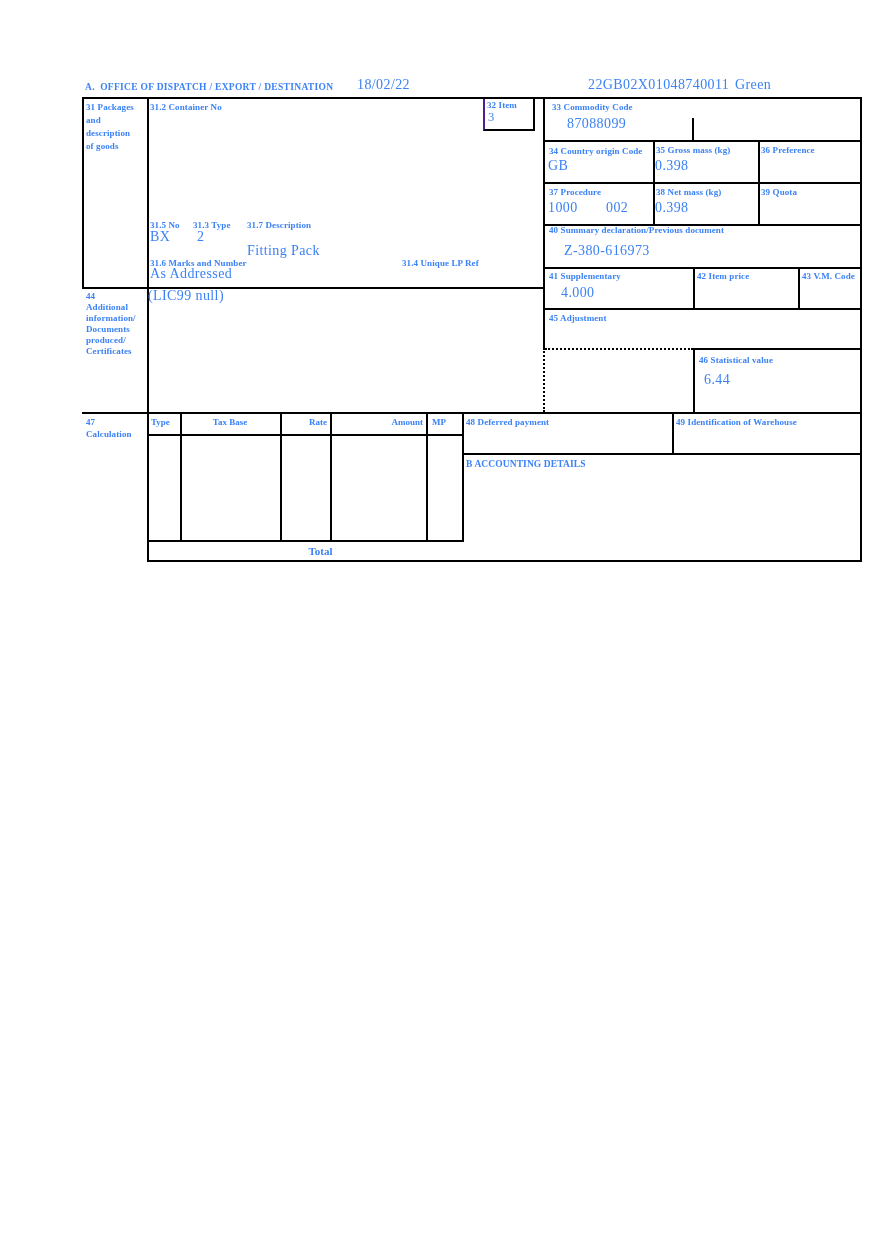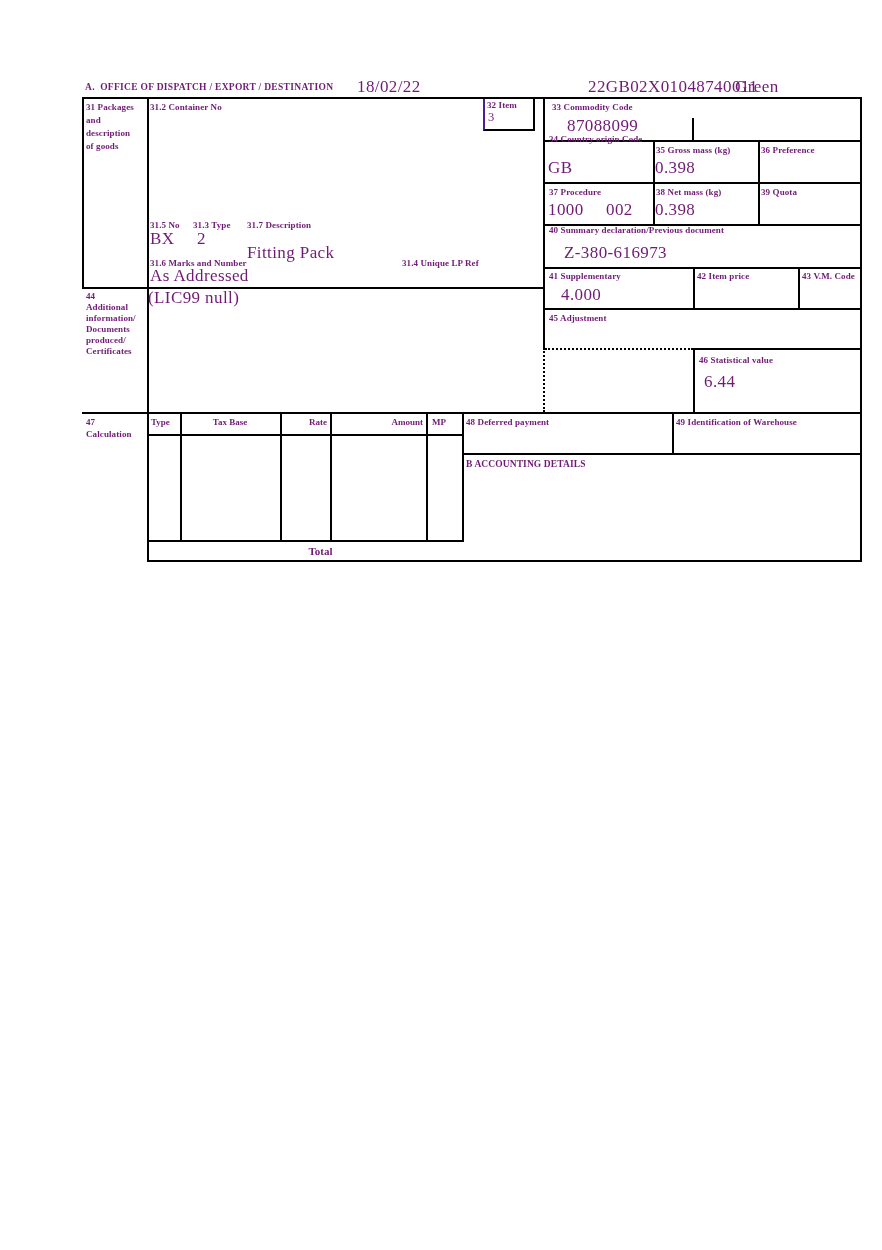--- a/index.html
+++ b/index.html
@@ -1,24 +1,24 @@
 <!DOCTYPE html>
 <html><head>
 <meta charset="utf-8">
 <style>
   html,body{margin:0;padding:0;background:#fff;}
   #canvas{position:relative;width:882px;height:1250px;background:#ffffff;overflow:hidden;
-          font-family:"Liberation Serif","DejaVu Serif",serif;color:#701a75;}
+          font-family:"Liberation Serif","DejaVu Serif",serif;color:#3b82f6;}
   .ln{position:absolute;background:#000;}
   .lndot-h{position:absolute;height:0;border-top:2px dotted #000;background:none;}
   .lndot-v{position:absolute;width:0;border-left:2px dotted #000;background:none;}
   .lbl{position:absolute;font-weight:bold;font-size:9px;line-height:11px;white-space:pre-line;letter-spacing:.1px;}
   .lbl.lh13{line-height:13px;}
   .lbl.lh12{line-height:12px;}
-  .val{position:absolute;font-size:17px;line-height:1.05;letter-spacing:.4px;white-space:pre;}
+  .val{position:absolute;font-size:14px;line-height:1.05;letter-spacing:.4px;white-space:pre;}
   .hdr-title{position:absolute;font-weight:bold;font-size:9.5px;letter-spacing:.3px;white-space:pre;}
   .cellhead{position:absolute;font-weight:bold;font-size:9px;}
   .t-center{text-align:center;}
   .t-right{text-align:right;}
   .b32box{position:absolute;border-left:2px solid #4c1d95;border-right:2px solid #000;border-bottom:2px solid #000;}
   .bigb{font-weight:bold;font-size:9.5px;}
   .totallbl{position:absolute;font-weight:bold;font-size:11px;}
 </style>
 </head>
 <body>
@@ -72,21 +72,21 @@
   <div class="lbl" style="left:150px;top:102px;">31.2 Container No</div>
 
   <div class="b32box" style="left:483px;top:99px;width:48px;height:30px;">
     <div class="lbl" style="left:2px;top:1px;">32 Item</div>
     <div class="val" style="left:3px;top:12px;font-size:12.5px;">3</div>
   </div>
 
   <div class="lbl" style="left:552px;top:102px;">33 Commodity Code</div>
   <div class="val" style="left:567px;top:117px;">87088099</div>
 
-  <div class="lbl" style="left:549px;top:134px;">34 Country origin Code</div>
+  <div class="lbl" style="left:549px;top:146px;">34 Country origin Code</div>
   <div class="val" style="left:548px;top:159px;">GB</div>
   <div class="lbl" style="left:656px;top:145px;">35 Gross mass (kg)</div>
   <div class="val" style="left:655px;top:159px;">0.398</div>
   <div class="lbl" style="left:761px;top:145px;">36 Preference</div>
 
   <div class="lbl" style="left:549px;top:187px;">37 Procedure</div>
   <div class="val" style="left:548px;top:201px;">1000</div>
   <div class="val" style="left:606px;top:201px;">002</div>
   <div class="lbl" style="left:656px;top:187px;">38 Net mass (kg)</div>
   <div class="val" style="left:655px;top:201px;">0.398</div>

